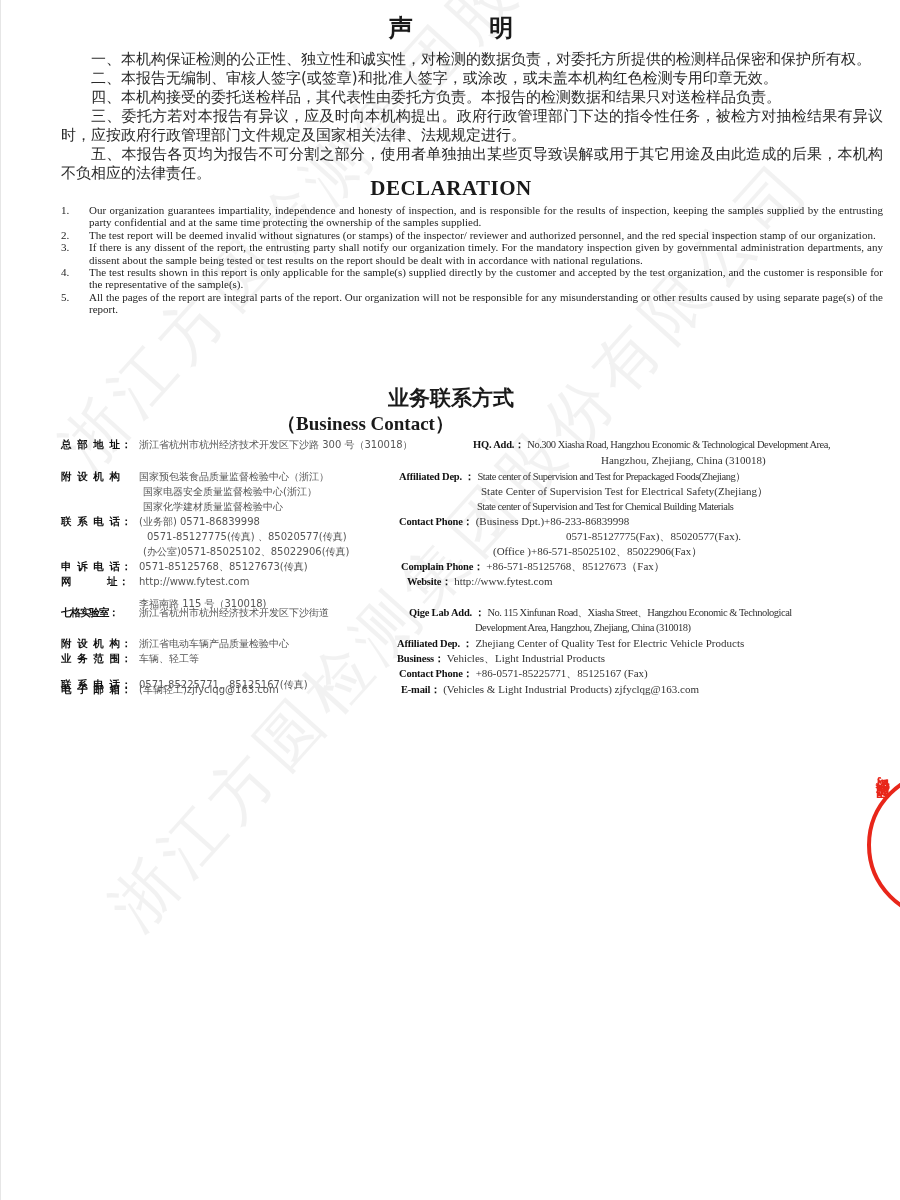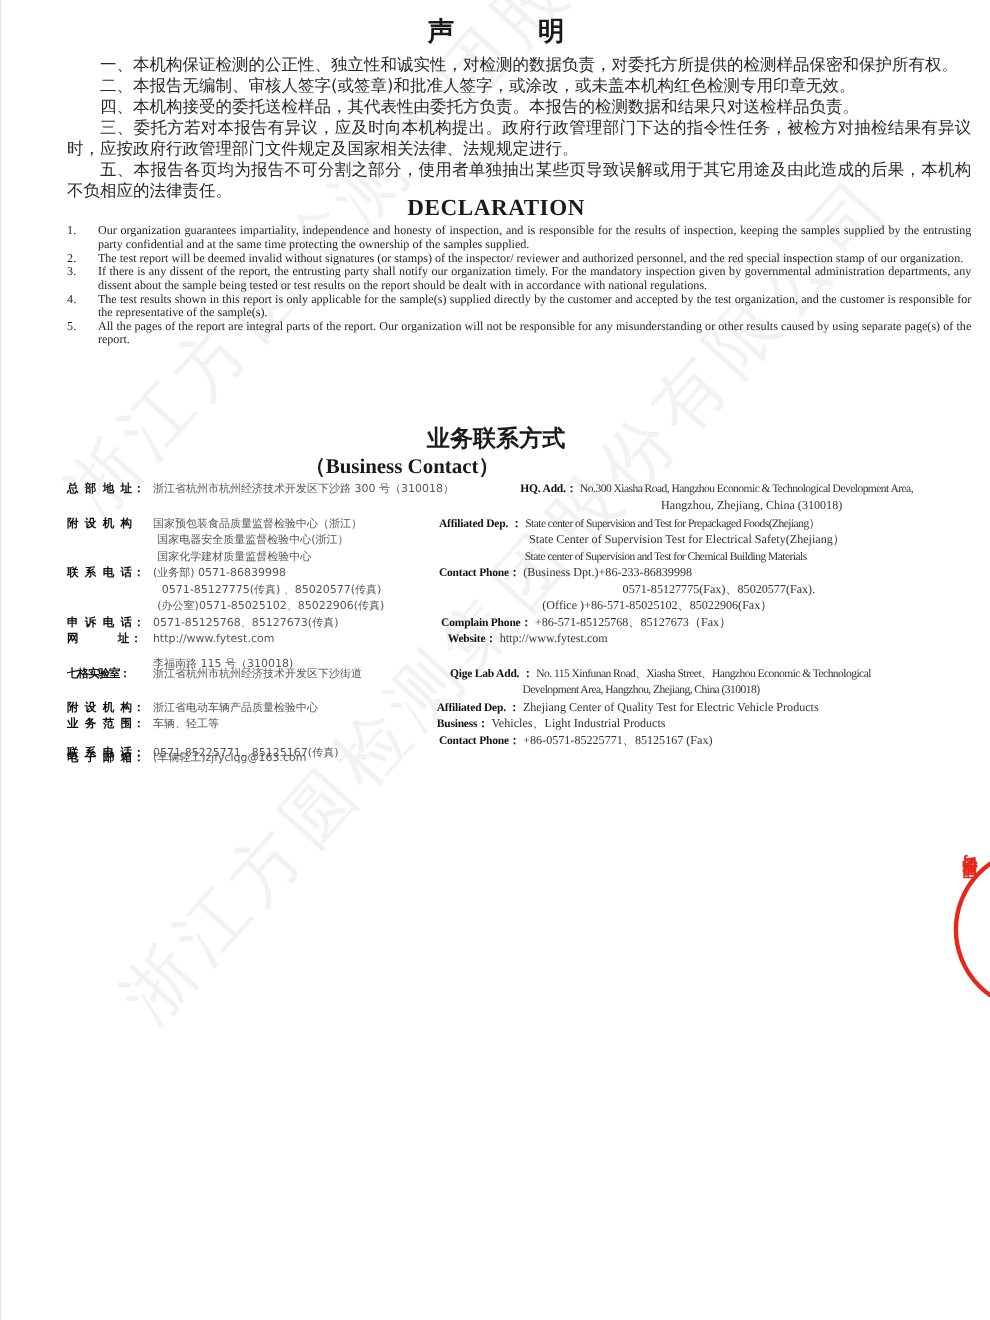--- a/index.html
+++ b/index.html
@@ -157,16 +157,20 @@
     <span class="lbl-cn">联 系 电 话：</span><span class="val-cn">0571-85225771、85125167(传真)</span>
   </div>
   <div class="row" style="left:398px;top:666px;">
     <span class="lbl-en">Contact Phone：</span>
     <span class="val-en">+86-0571-85225771、85125167 (Fax)</span>
   </div>
 
   <div class="row" style="left:60px;top:682px;">
     <span class="lbl-cn">电 子 邮 箱：</span><span class="val-cn">(车辆轻工)zjfyclqg@163.com</span>
   </div>
+  <div class="row" style="left:400px;top:682px;">
+    <span class="lbl-en">E-mail：</span>
+    <span class="val-en">(Vehicles &amp; Light Industrial Products) zjfyclqg@163.com</span>
+  </div>
 
   <div class="stamp"></div>
   <div class="stamp-text">团股份公司</div>
 </div>
 
 </body></html>

